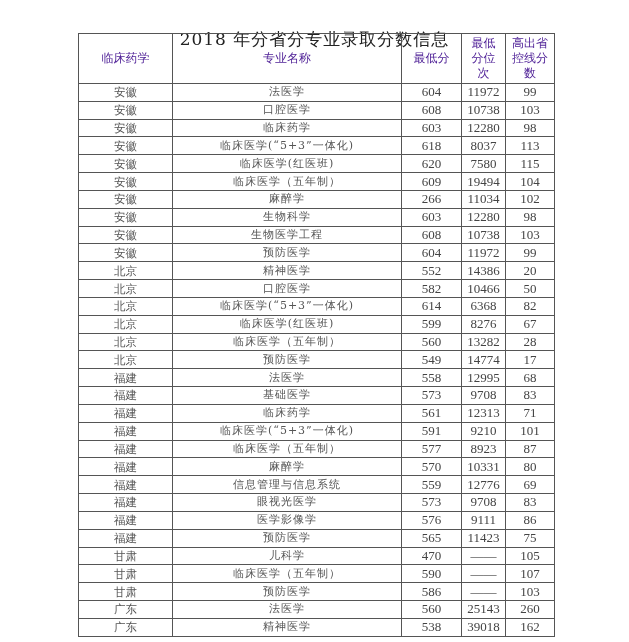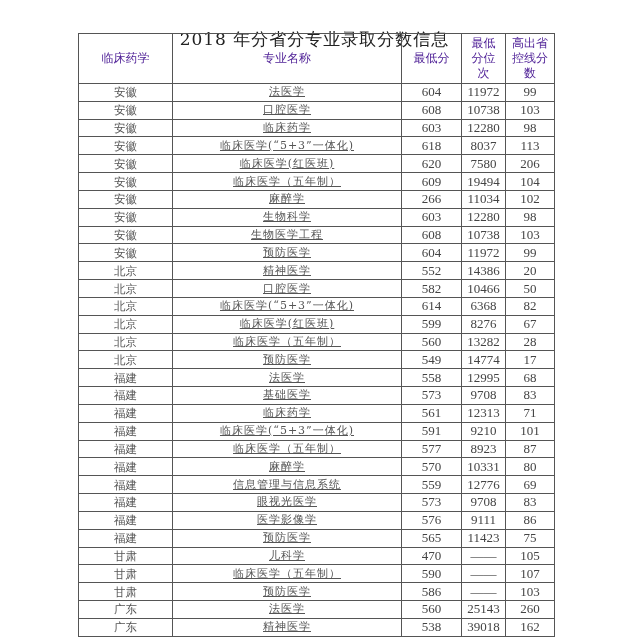--- a/index.html
+++ b/index.html
@@ -6,21 +6,21 @@
   body { width:629px; height:642px; position:relative; overflow:hidden;
          font-family:"DejaVu Serif", "Liberation Serif", serif; color:#333; }
   .title { position:absolute; top:6px; left:0; width:629px; text-align:center;
            font-size:17px; color:#222; letter-spacing:1px;margin-top:22px; }
   table { position:absolute; left:78px; top:33px; width:476px; border-collapse:collapse;
           table-layout:fixed; }
   th, td { border:1px solid #555; padding:0; text-align:center; overflow:hidden; white-space:nowrap; }
   th { font-weight:normal; font-size:12px; color:#4c1d95; height:49px; line-height:15px; }
   td { height:16.84px; font-size:11.5px; line-height:16px; color:#555; }
   td.num { font-family:"Liberation Serif", "DejaVu Serif", serif; font-size:13px; color:#444; }
-  td.sm { font-size:11px; letter-spacing:1px;text-decoration:underline; }
+  td.sm { font-size:11px; letter-spacing:1px; }
   col.c1 { width:94px; } col.c2 { width:229px; } col.c3 { width:60px; }
   col.c4 { width:44px; } col.c5 { width:49px; }
 </style>
 </head>
 <body>
 
 <div class="title">2018 年分省分专业录取分数信息</div>
 
 <table>
   <colgroup>
@@ -66,21 +66,21 @@
         <td class="sm">临床医学(“5+3”一体化)</td>
         <td class="num">618</td>
         <td class="num">8037</td>
         <td class="num">113</td>
       </tr>
       <tr>
         <td>安徽</td>
         <td class="sm">临床医学(红医班)</td>
         <td class="num">620</td>
         <td class="num">7580</td>
-        <td class="num">206</td>
+        <td class="num">115</td>
       </tr>
       <tr>
         <td>安徽</td>
         <td class="sm">临床医学（五年制）</td>
         <td class="num">609</td>
         <td class="num">19494</td>
         <td class="num">104</td>
       </tr>
       <tr>
         <td>安徽</td>

